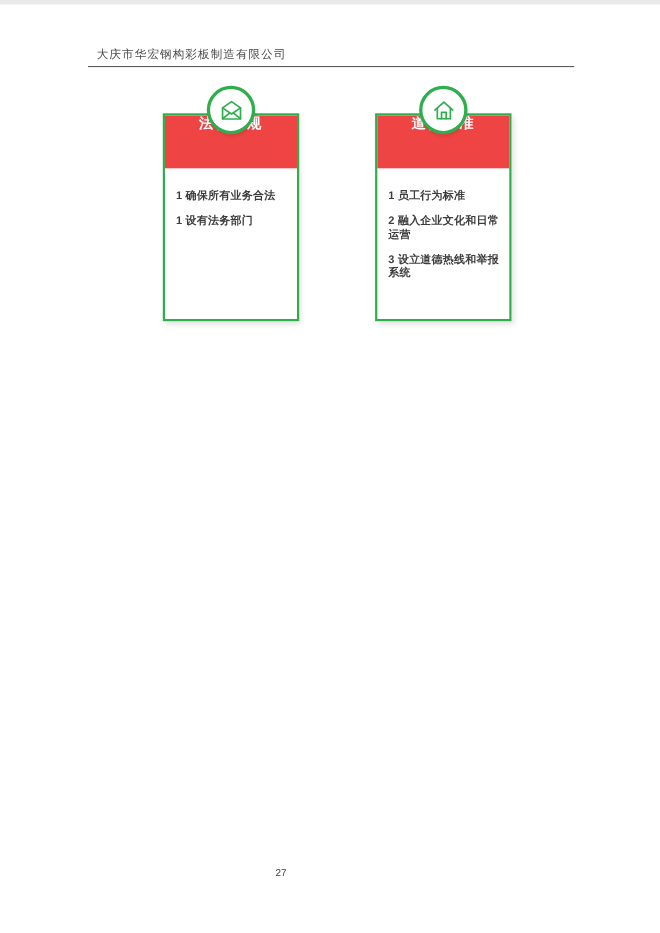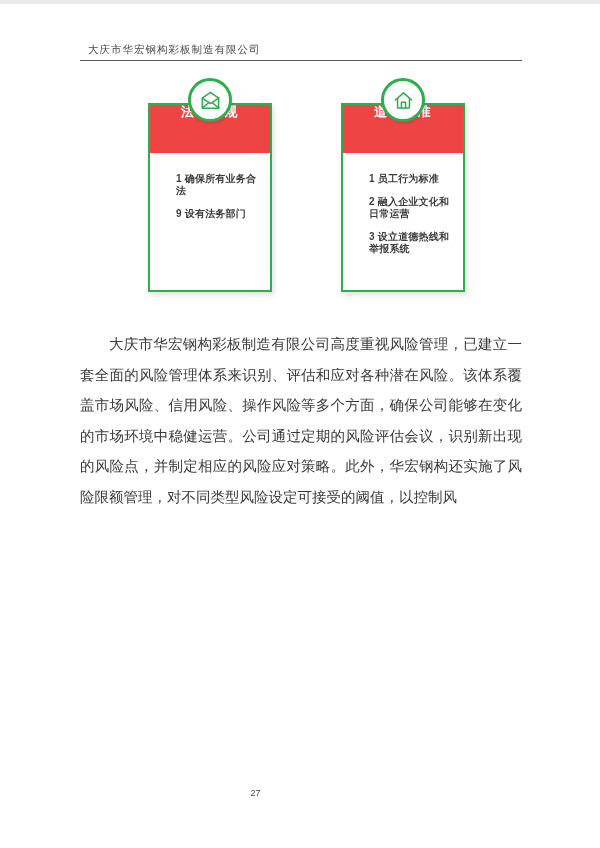--- a/index.html
+++ b/index.html
@@ -39,21 +39,21 @@
     height:48px; box-sizing:border-box;
     background:#ef4444;
     display:flex; align-items:flex-start; justify-content:center;
     padding-bottom:6px;
   }
   .card-title {
     color:#ffffff; font-weight:bold;
     font-size:13px; letter-spacing:1.5px;
     line-height:1;
   }
-  .card-list { padding:20px 7px 0 26px; }
+  .card-list { padding:20px 7px 0 10px; }
   .card-item {
     font-size:10px; font-weight:bold;
     color:#3d3d3d; line-height:12px;
     margin-bottom:11px;
     letter-spacing:0.2px;
   }
 
   .badge-circle {
     position:absolute; top:74px;
     width:44px; height:44px;
@@ -102,21 +102,21 @@
 
   <div class="header-title">大庆市华宏钢构彩板制造有限公司</div>
   <div class="header-rule"></div>
 
   <div class="card card-left">
     <div class="card-band">
       <span class="card-title">法律法规</span>
     </div>
     <div class="card-list">
       <div class="card-item">1 确保所有业务合法</div>
-      <div class="card-item">9 设有法务部门</div>
+      <div class="card-item">1 设有法务部门</div>
     </div>
   </div>
 
   <div class="card card-right">
     <div class="card-band">
       <span class="card-title">道德标准</span>
     </div>
     <div class="card-list">
       <div class="card-item">1 员工行为标准</div>
       <div class="card-item">2 融入企业文化和日常运营</div>
@@ -138,18 +138,17 @@
     <span>
       <svg width="23" height="23" viewBox="0 0 24 24" fill="none" stroke="#2fae4e" stroke-width="1.6" stroke-linejoin="round" stroke-linecap="round">
         <path d="M3.5 11.5 L12 4 L20.5 11.5"></path>
         <path d="M5.8 9.8 L5.8 19.8 L18.2 19.8 L18.2 9.8"></path>
         <path d="M9.8 19.8 L9.8 13.8 L14.2 13.8 L14.2 19.8"></path>
       </svg>
     </span>
   </div>
 
   <div class="text-block">
-    <p>大庆市华宏钢构彩板制造有限公司高度重视风险管理，已建立一套全面的风险管理体系来识别、评估和应对各种潜在风险。该体系覆盖市场风险、信用风险、操作风险等多个方面，确保公司能够在变化的市场环境中稳健运营。公司通过定期的风险评估会议，识别新出现的风险点，并制定相应的风险应对策略。此外，华宏钢构还实施了风险限额管理，对不同类型风险设定可接受的阈值，以控制风</p>
   </div>
 
   <div class="footer-pagenum">27</div>
 
 </div>
 
 </body></html>

